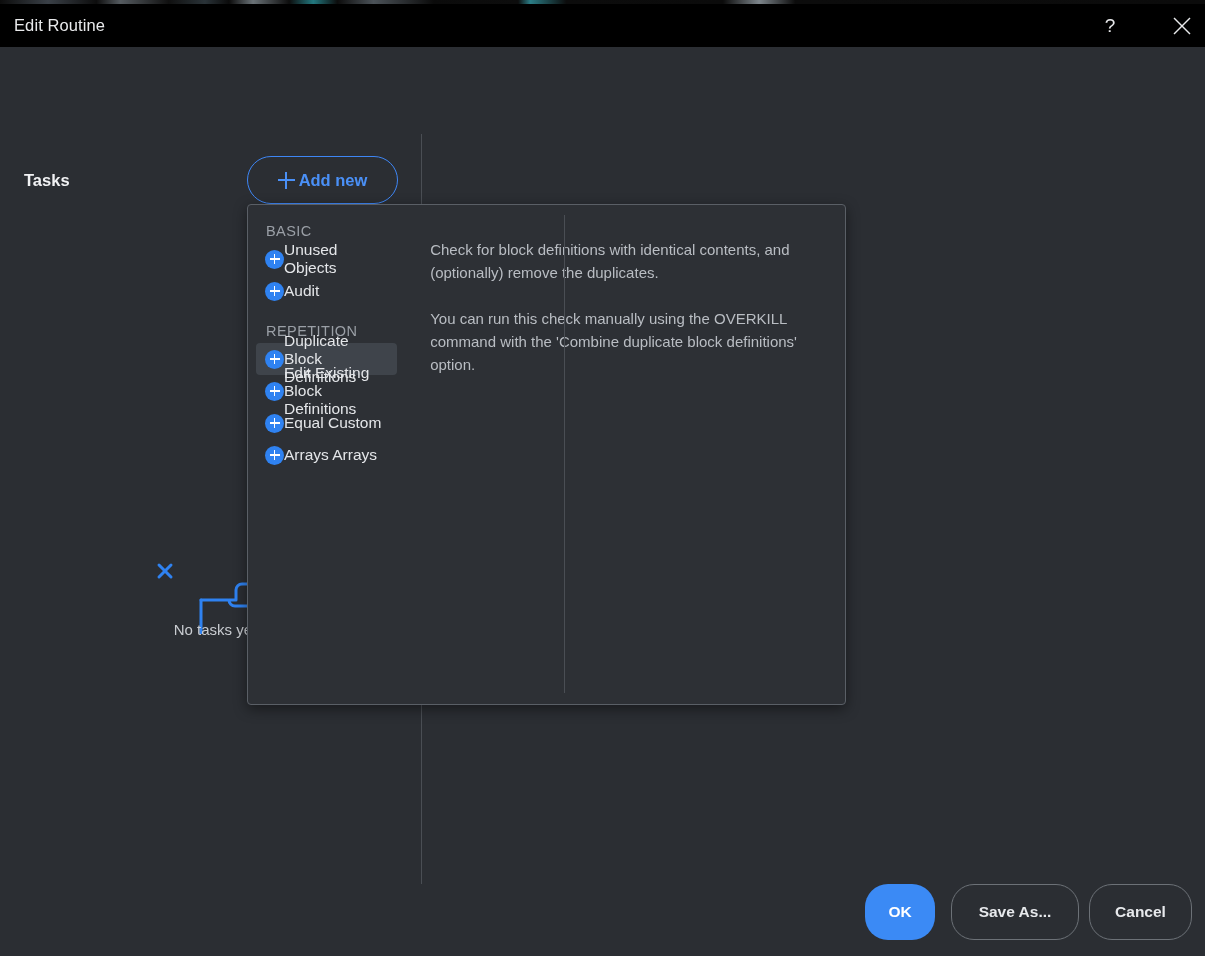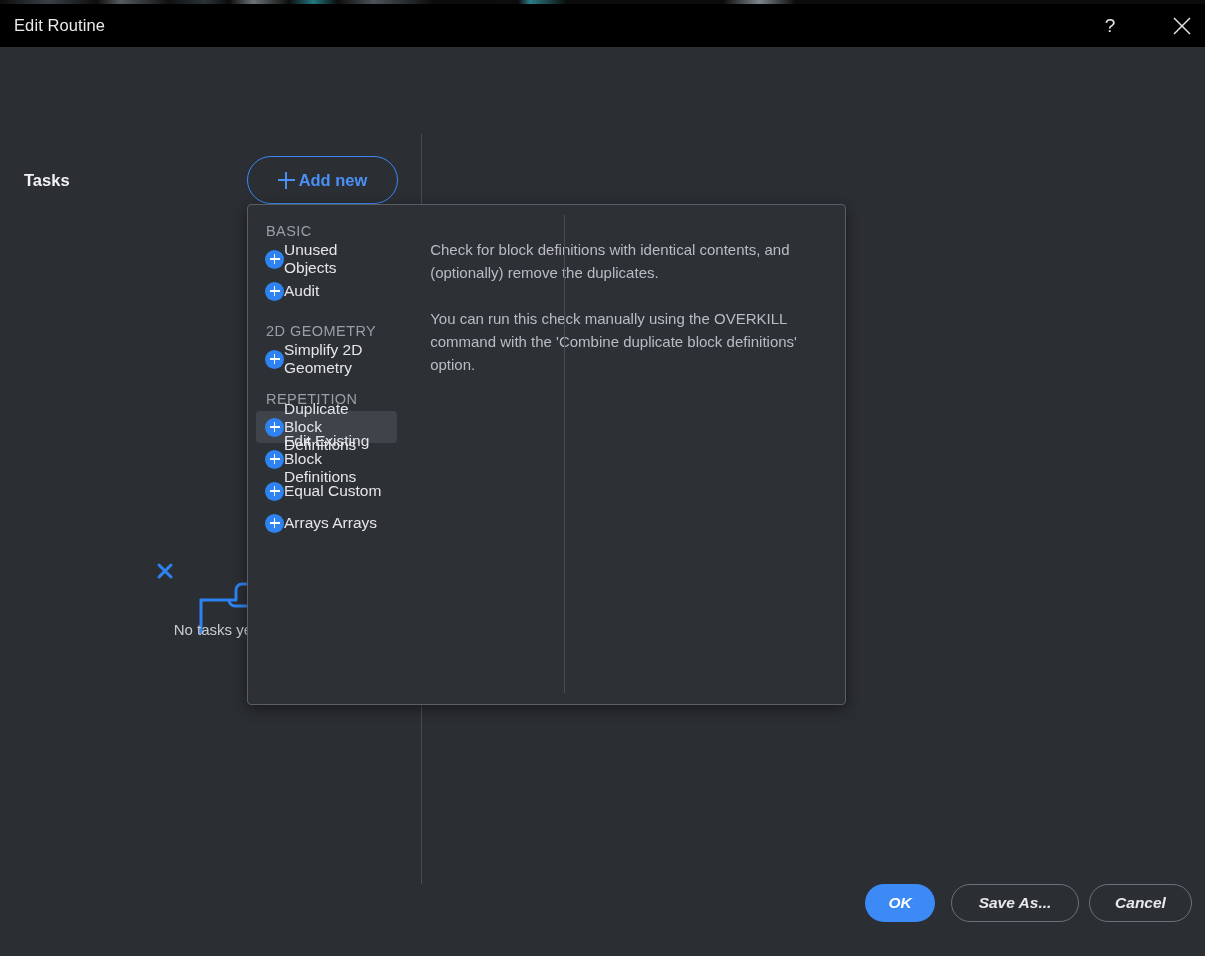--- a/index.html
+++ b/index.html
@@ -151,26 +151,25 @@
   .dd-desc p {
     color: #b9bdc3; font-size: 15px; line-height: 23px;
   }
   .dd-desc p + p { margin-top: 23px; }
 
   
   .footer {
     position: absolute; left: 0; bottom: 0; width: 1205px; height: 90px;
   }
   .btn {
-    position: absolute; top: 18px; height: 38px;
+    position: absolute; top: 18px; height: 56px;
     border-radius: 23px;
     display: flex; align-items: center; justify-content: center;
     font-size: 15.5px; font-weight: bold;
     cursor: pointer;
-    font-style: italic;
   }
   .btn-ok {
     right: 270px; width: 70px;
     background: #3b8af5; color: #ffffff; border: none;
   }
   .btn-saveas {
     right: 126px; width: 128px;
     background: transparent; color: #e7e9ec;
     border: 1px solid #6c7177;
   }
@@ -246,27 +245,20 @@
           <div class="dd-item">
             <span class="circ-plus"></span>
             <span class="dd-item-label">Unused Objects</span>
           </div>
           <div class="dd-item">
             <span class="circ-plus"></span>
             <span class="dd-item-label">Audit</span>
           </div>
         </div>
 
-        <div class="dd-section">
-          <div class="dd-section-title">2D GEOMETRY</div>
-          <div class="dd-item">
-            <span class="circ-plus"></span>
-            <span class="dd-item-label">Simplify 2D Geometry</span>
-          </div>
-        </div>
 
 
         <div class="dd-section">
           <div class="dd-section-title">REPETITION</div>
           <div class="dd-item selected">
             <span class="circ-plus"></span>
             <span class="dd-item-label">Duplicate Block Definitions</span>
           </div>
           <div class="dd-item">
             <span class="circ-plus"></span>

